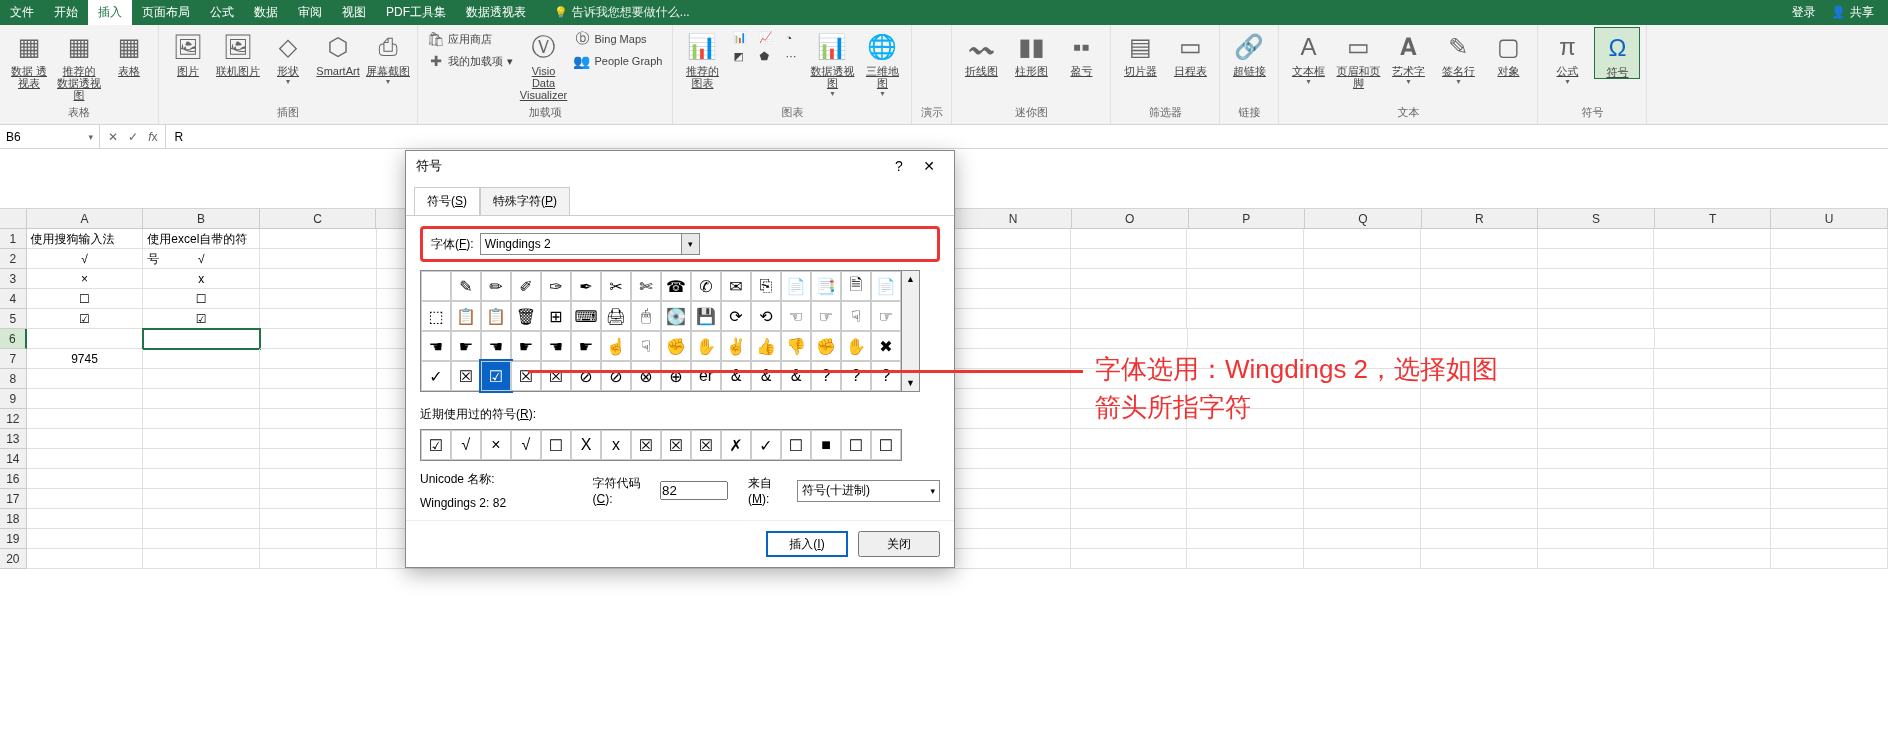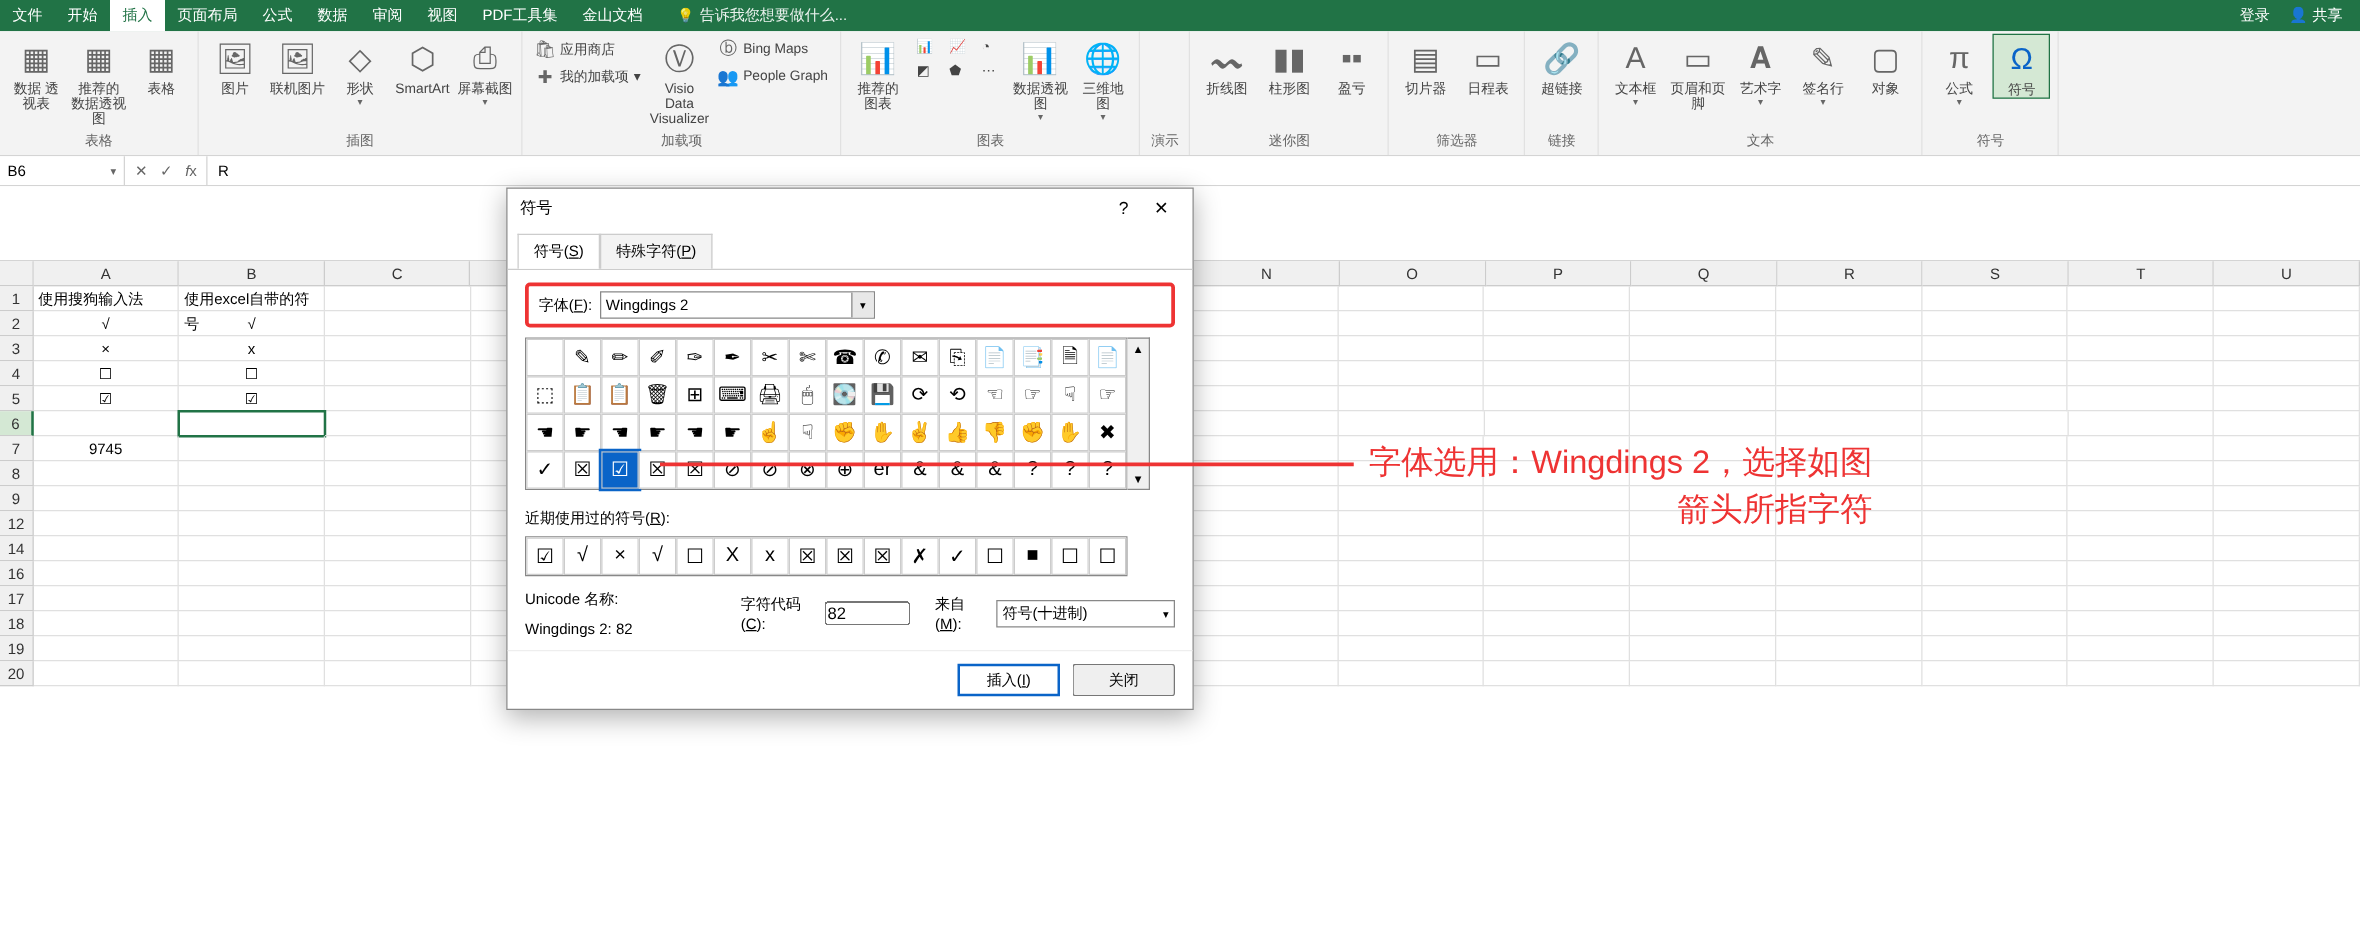--- a/index.html
+++ b/index.html
@@ -14,21 +14,21 @@
 .menu-bar .right { margin-left: auto; display: flex; align-items: center; padding-right: 6px; }
 .menu-bar .right .login { padding: 0 8px; }
 
 
 .ribbon { background: #f3f3f3; border-bottom: 1px solid #d4d4d4; height: 100px; display: flex; }
 .ribbon-group { border-right: 1px solid #e1e1e1; display: flex; flex-direction: column; padding: 2px 6px 0 6px; }
 .ribbon-group .controls { display: flex; align-items: flex-start; flex: 1; gap: 4px; }
 .ribbon-group .label { text-align: center; font-size: 11px; color: #666; padding: 2px 0 4px; }
 .big-btn { display: flex; flex-direction: column; align-items: center; justify-content: flex-start; width: 46px; padding-top: 4px; cursor: pointer; text-align: center; }
 .big-btn .ico { width: 32px; height: 32px; display: flex; align-items: center; justify-content: center; font-size: 24px; color: #666; }
-.big-btn .txt { font-size: 11px; color: #444; line-height: 12px; margin-top: 2px; }
+.big-btn .txt { font-size: 11px; color: #444; line-height: 12px; margin-top: 2px; text-decoration: underline; }
 .big-btn .drop::after { content: "▾"; font-size: 8px; color: #666; display: block; }
 .small-btn-stack { display: flex; flex-direction: column; gap: 2px; padding-top: 2px; }
 .small-btn { display: flex; align-items: center; gap: 4px; padding: 2px 4px; font-size: 11px; color: #444; cursor: pointer; white-space: nowrap; }
 .small-btn .ico { width: 16px; height: 16px; display: inline-flex; align-items: center; justify-content: center; font-size: 14px; color: #666; }
 
 
 .formula-bar { height: 24px; border-bottom: 1px solid #d4d4d4; display: flex; align-items: center; background: #fff; }
 .name-box { width: 100px; border-right: 1px solid #d4d4d4; padding: 0 6px; height: 100%; display: flex; align-items: center; justify-content: space-between; }
 .name-box .drop { font-size: 9px; color: #666; }
 .fb-btns { display: flex; align-items: center; border-right: 1px solid #d4d4d4; padding: 0 8px; height: 100%; gap: 10px; color: #666; }
@@ -77,38 +77,38 @@
 .from-select { width: 150px; display: flex; align-items: center; justify-content: space-between; }
 .from-select .arr { font-size: 9px; }
 .u-name-row { display: flex; align-items: center; gap: 20px; margin-top: 10px; font-size: 12px; }
 
 .dlg-btns { display: flex; justify-content: flex-end; gap: 10px; padding: 10px 14px; border-top: 1px solid #eee; }
 .dlg-btns button { width: 82px; height: 26px; font-size: 12px; cursor: pointer; }
 .dlg-btns button.primary { border: 2px solid #0a64c8; background: #fff; }
 
 
 .arrow-line { position: absolute; height: 3px; background: #e33; top: 518px; left: 528px; width: 555px; }
-.annot { position: absolute; left: 1095px; top: 498px; color: #e33; font-size: 26px; line-height: 38px; font-weight: 400; text-align: right; }
+.annot { position: absolute; left: 1095px; top: 498px; color: #e33; font-size: 26px; line-height: 38px; font-weight: 400; }
 
 u { text-decoration: underline; }
 </style>
 </head>
 <body>
 
 <div class="menu-bar">
   <div class="menu-item">文件</div>
   <div class="menu-item">开始</div>
   <div class="menu-item active">插入</div>
   <div class="menu-item">页面布局</div>
   <div class="menu-item">公式</div>
   <div class="menu-item">数据</div>
   <div class="menu-item">审阅</div>
   <div class="menu-item">视图</div>
   <div class="menu-item">PDF工具集</div>
-  <div class="menu-item">金山文档</div>
+  <div class="menu-item">数据透视表</div>
   <div class="menu-item tell-me">告诉我您想要做什么...</div>
   <div class="right">
     <div class="login">登录</div>
     <div class="login">👤 <span>共享</span></div>
   </div>
 </div>
 
 <div class="ribbon">
   <div class="ribbon-group">
     <div class="controls">
@@ -470,20 +470,36 @@
         <div class="cell" style="width: 131px;"></div>
         <div class="cell" style="width: 131px;"></div>
         <div class="cell" style="width: 131px;"></div>
         <div class="cell" style="width: 131px;"></div>
         <div class="cell" style="width: 131px;"></div>
         <div class="cell" style="width: 131px;"></div>
         <div class="cell" style="width: 131px;"></div>
       </div>
       <div class="row">
         <div class="row-h">12</div>
+        <div class="cell" style="width: 131px;"></div>
+        <div class="cell" style="width: 131px;"></div>
+        <div class="cell" style="width: 131px;"></div>
+        <div class="cell" style="width: 520px;"></div>
+        <div class="cell" style="width: 131px;"></div>
+        <div class="cell" style="width: 131px;"></div>
+        <div class="cell" style="width: 131px;"></div>
+        <div class="cell" style="width: 131px;"></div>
+        <div class="cell" style="width: 131px;"></div>
+        <div class="cell" style="width: 131px;"></div>
+        <div class="cell" style="width: 131px;"></div>
+        <div class="cell" style="width: 131px;"></div>
+        <div class="cell" style="width: 131px;"></div>
+      </div>
+      <div class="row">
+        <div class="row-h">13</div>
         <div class="cell" style="width: 131px;"></div>
         <div class="cell" style="width: 131px;"></div>
         <div class="cell" style="width: 131px;"></div>
         <div class="cell" style="width: 520px;"></div>
         <div class="cell" style="width: 131px;"></div>
         <div class="cell" style="width: 131px;"></div>
         <div class="cell" style="width: 131px;"></div>
         <div class="cell" style="width: 131px;"></div>
         <div class="cell" style="width: 131px;"></div>
         <div class="cell" style="width: 131px;"></div>

